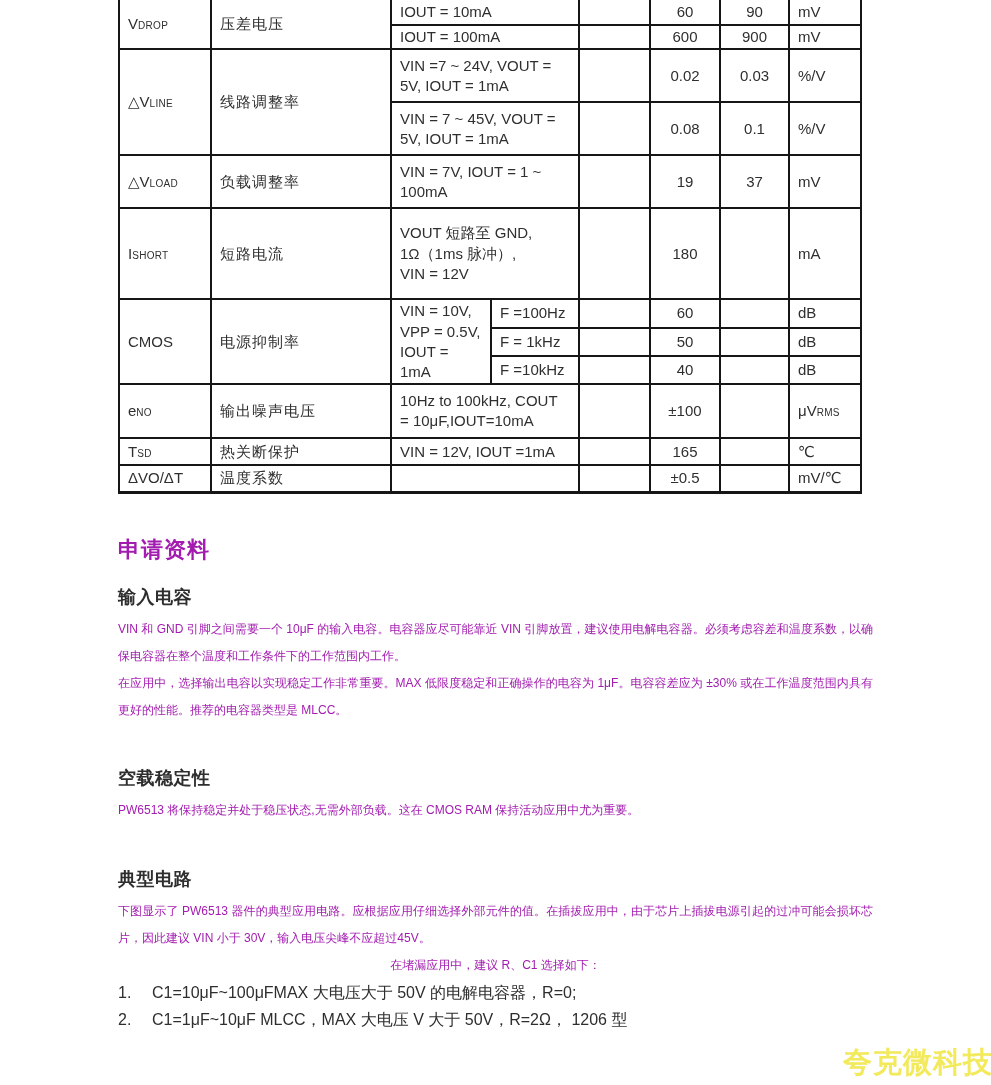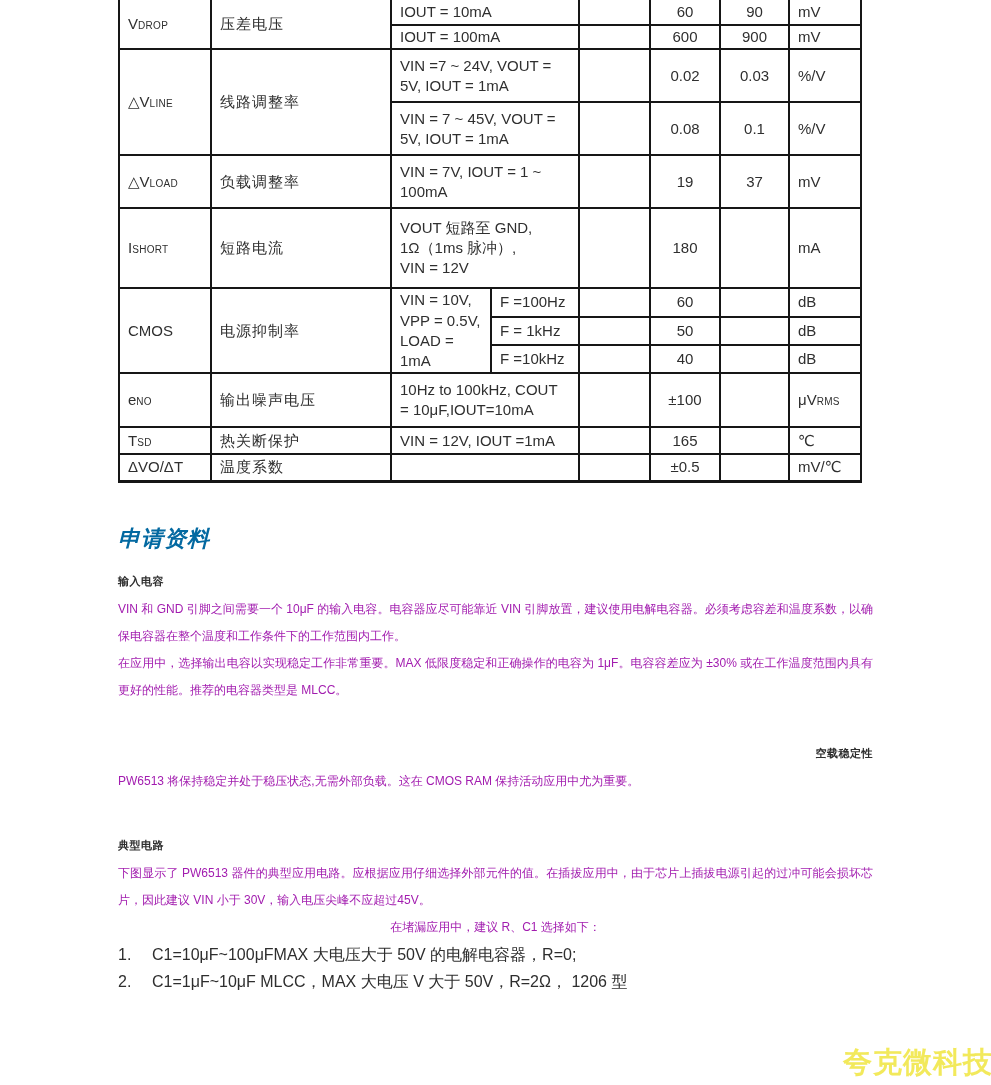--- a/index.html
+++ b/index.html
@@ -35,33 +35,33 @@
   td.cond .pre { white-space: pre-line; }
   td.val  { font-size: 15px; text-align: center; }
   td.unit { font-size: 15px; }
   .sub { font-size: 10px; letter-spacing: 0.3px; }
   td.thick { border-width: 3px; border-color: #000; }
   tr.rlast td { border-bottom-width: 3px; }
 
   .h-r1 td { height: 25px; }
   .h-r2 td { height: 20px; }
   .h-d  td { height: 53px; }
-  .h-t  td { height: 80px; }
+  .h-t  td { height: 91px; }
   .h-s  td { height: 27px; }
   .h-e  td { height: 54px; }
 
   
   .app-title {
     margin-top: 41px;
     font-size: 22px;
     font-weight: bold;
     letter-spacing: 1px;
   }
   .sec-head {
-    font-size: 11px;
+    font-size: 18px;
     font-weight: bold;
     letter-spacing: 0.5px;
     margin-top: 27px;
     margin-bottom: 7px;
   }
   .sec-head.first { margin-top: 20px; }
   .para {
     font-size: 12px;
     line-height: 27px;
     text-align: justify;
@@ -151,21 +151,21 @@
         <td class="val"></td>
         <td class="val">180</td>
         <td class="val"></td>
         <td class="unit"><span>mA</span><span class="sub"></span></td>
       </tr>
       <tr class="h-s">
         <td class="sym" rowspan="3"><span>CMOS</span><span class="sub"></span></td>
         <td class="name" rowspan="3">电源抑制率</td>
         <td class="cond" rowspan="3"><span class="pre">VIN = 10V,
 VPP = 0.5V,
-LOAD = 1mA</span></td>
+IOUT = 1mA</span></td>
         <td class="cond"><span class="pre">F =100Hz</span></td>
         <td class="val"></td>
         <td class="val">60</td>
         <td class="val"></td>
         <td class="unit"><span>dB</span><span class="sub"></span></td>
       </tr>
       <tr class="h-s">
         <td class="cond"><span class="pre">F = 1kHz</span></td>
         <td class="val thick"></td>
         <td class="val thick">50</td>
@@ -203,28 +203,28 @@
         <td class="name">温度系数</td>
         <td class="cond" colspan="2"><span class="pre"></span></td>
         <td class="val"></td>
         <td class="val thick">±0.5</td>
         <td class="val"></td>
         <td class="unit"><span>mV/℃</span><span class="sub"></span></td>
       </tr>
     </tbody>
   </table>
 
-  <div class="app-title" style="color:#0369a1;font-style:italic;">申请资料</div>
+  <div class="app-title" style="color:#a21caf;">申请资料</div>
 
   <div class="sec-head first">输入电容</div>
   <p class="para">VIN 和 GND 引脚之间需要一个 10μF 的输入电容。电容器应尽可能靠近 VIN 引脚放置，建议使用电解电容器。必须考虑容差和温度系数，以确保电容器在整个温度和工作条件下的工作范围内工作。</p>
 
   <p class="para">在应用中，选择输出电容以实现稳定工作非常重要。MAX 低限度稳定和正确操作的电容为 1μF。电容容差应为 ±30% 或在工作温度范围内具有更好的性能。推荐的电容器类型是 MLCC。</p>
 
-  <div class="sec-head" style="margin-top:42px;text-align:right;">空载稳定性</div>
+  <div class="sec-head" style="margin-top:42px;">空载稳定性</div>
   <p class="para">PW6513 将保持稳定并处于稳压状态,无需外部负载。这在 CMOS RAM 保持活动应用中尤为重要。</p>
 
   <div class="sec-head" style="margin-top:43px;">典型电路</div>
   <p class="para">下图显示了 PW6513 器件的典型应用电路。应根据应用仔细选择外部元件的值。在插拔应用中，由于芯片上插拔电源引起的过冲可能会损坏芯片，因此建议 VIN 小于 30V，输入电压尖峰不应超过45V。</p>
   <p class="para plain">在堵漏应用中，建议 R、C1 选择如下：</p>
 
   <div class="list-row">
     <span class="list-marker">1.</span>
     <span>C1=10μF~100μFMAX 大电压大于 50V 的电解电容器，R=0;</span>
   </div>

